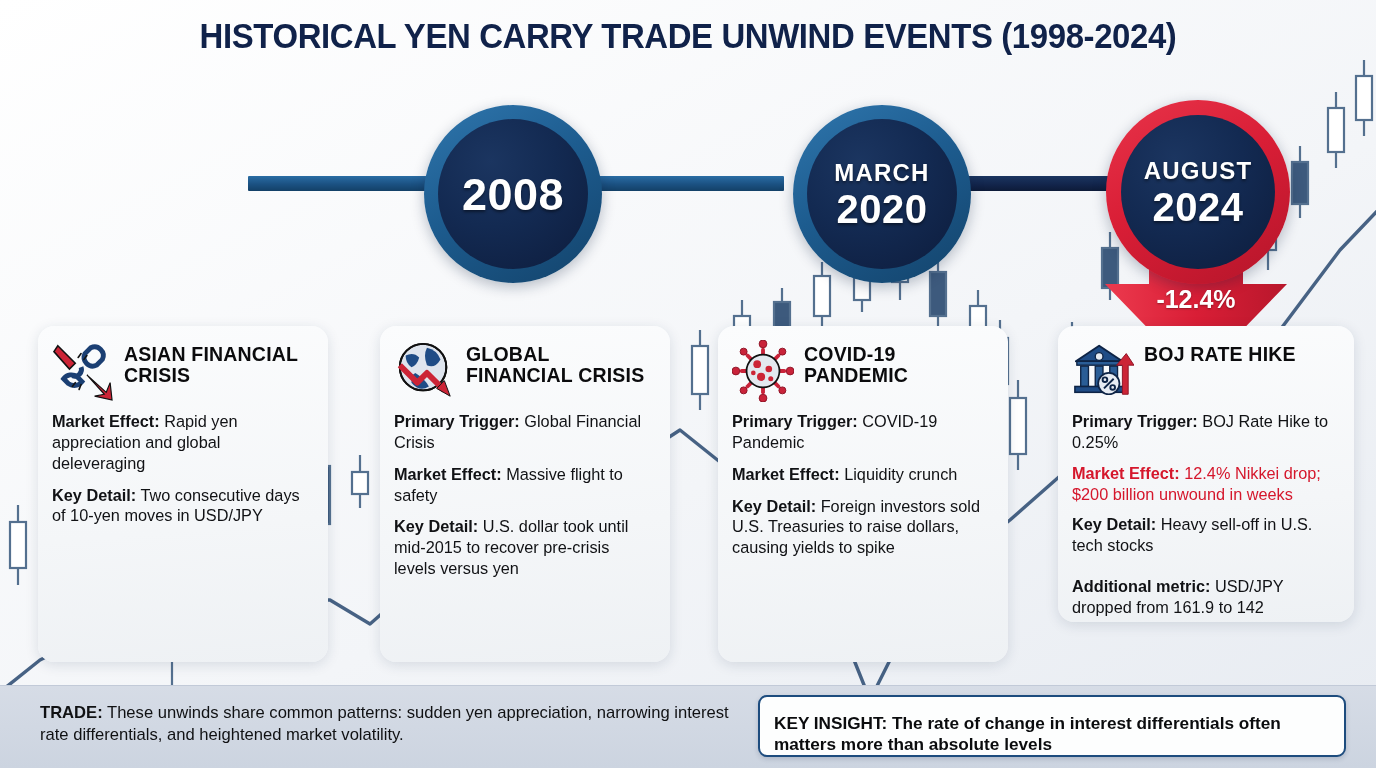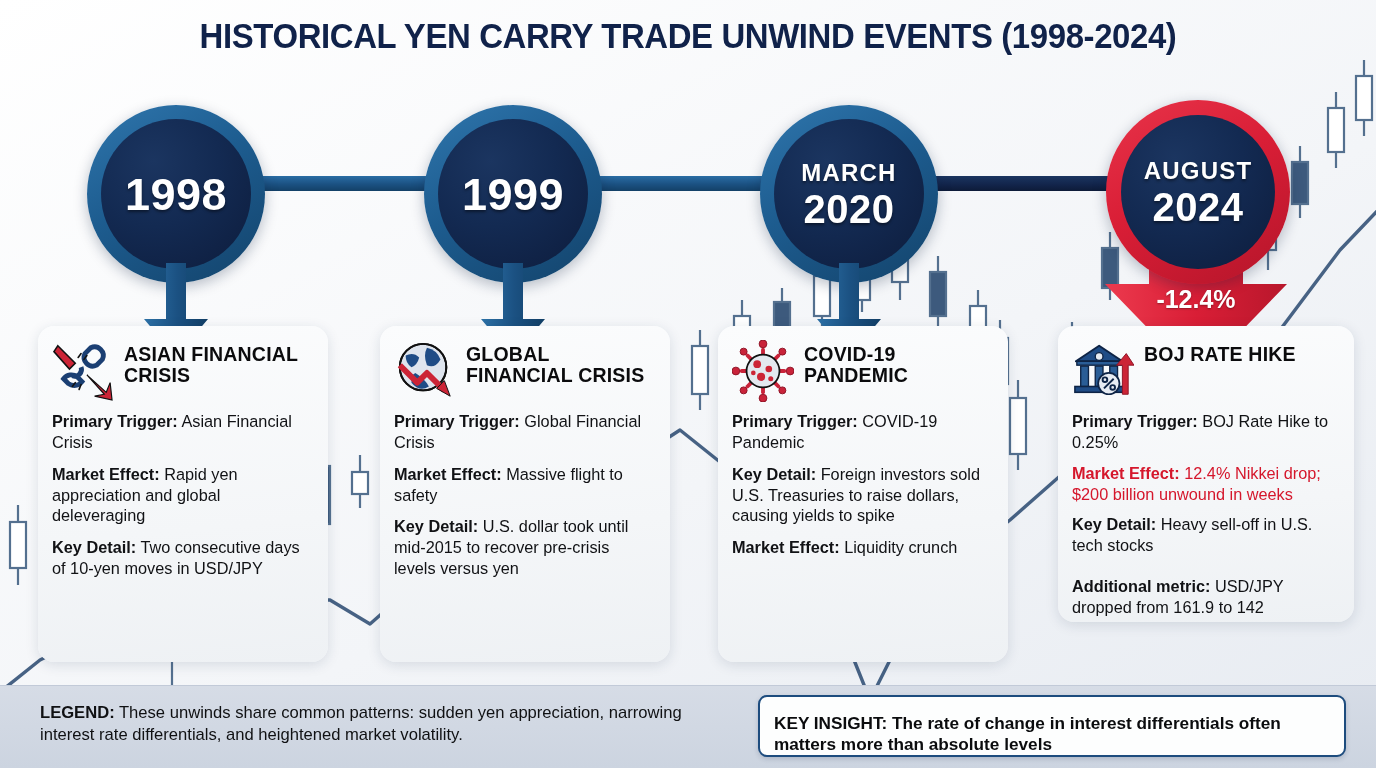--- a/index.html
+++ b/index.html
@@ -169,48 +169,32 @@
     <polyline points="-10,700 40,660 140,610 200,640 280,600 330,600 370,624 420,580 470,560 520,600 600,520 640,456 680,430 720,462 780,520 830,600 870,700 900,640 960,560 1010,520 1060,476 1110,452 1170,440 1230,362 1280,330 1340,250 1380,208" fill="none" stroke="#3d5a7d" stroke-width="3.4" stroke-linejoin="round" stroke-linecap="round" opacity="0.95"></polyline>
   </svg>
 
   <div class="title">HISTORICAL YEN CARRY TRADE UNWIND EVENTS (1998-2024)</div>
 
   <div class="timeline">
     <div class="tl-line" style="left:248px;width:200px;"></div>
     <div class="tl-line" style="left:584px;width:200px;"></div>
     <div class="tl-line dark" style="left:920px;width:210px;"></div>
 
-    <div class="node" style="left:87px;top:105px;">
-      <div class="circle c-blue" style="width:178px;height:178px;">
-        <div class="inner" style="inset:14px;"></div>
-        <div class="txt yr-big">1998</div>
-      </div>
-      <svg width="84" height="96" viewBox="0 0 84 96" class="arrow" style="left:47px;top:158px;">
-        <defs>
-            <linearGradient id="ag1" x1="0" y1="0" x2="1" y2="0">
-          <stop offset="0%" stop-color="#2d72a8"></stop>
-              <stop offset="52%" stop-color="#1b5182"></stop>
-              <stop offset="100%" stop-color="#123f66"></stop>
-        </linearGradient>
-          </defs>
-        <path d="M32 0 H52 V56 H74 L42 94 L10 56 H32 Z" fill="url(#ag1)"></path>
-      </svg>
-    </div>
 
     <div class="node" style="left:424px;top:105px;">
       <div class="circle c-blue" style="width:178px;height:178px;">
         <div class="inner" style="inset:14px;"></div>
-        <div class="txt yr-big">1999</div>
+        <div class="txt yr-big">2008</div>
       </div>
       <svg width="84" height="96" viewBox="0 0 84 96" class="arrow" style="left:47px;top:158px;">
         <path d="M32 0 H52 V56 H74 L42 94 L10 56 H32 Z" fill="url(#ag1)"></path>
       </svg>
     </div>
 
-    <div class="node" style="left:760px;top:105px;">
+    <div class="node" style="left:793px;top:105px;">
       <div class="circle c-blue" style="width:178px;height:178px;">
         <div class="inner" style="inset:14px;"></div>
         <div class="txt" style="padding-top:2px;">
           <span class="mo-small">MARCH</span>
           <span class="yr-sub">2020</span>
         </div>
       </div>
       <svg width="84" height="96" viewBox="0 0 84 96" class="arrow" style="left:47px;top:158px;">
         <path d="M32 0 H52 V56 H74 L42 94 L10 56 H32 Z" fill="url(#ag1)"></path>
       </svg>
@@ -250,21 +234,20 @@
         <path d="M12 40 a10 10 0 0 1 14-2 l5 5 a10 10 0 0 1-14 2 z" fill="none" stroke="#1b3f73" stroke-width="5"></path>
         <g stroke="#111" stroke-width="1.7" stroke-linecap="round">
           <line x1="27" y1="18" x2="30" y2="14"></line>
             <line x1="33" y1="20" x2="36" y2="16"></line>
           <line x1="24" y1="44" x2="21" y2="48"></line>
             <line x1="30" y1="46" x2="28" y2="51"></line>
         </g>
       </svg>
       <div class="card-title">ASIAN FINANCIAL CRISIS</div>
     </div>
-    <div class="line"><b>Primary Trigger:</b><span> Asian Financial Crisis</span></div>
     <div class="line"><b>Market Effect:</b><span> Rapid yen appreciation and global deleveraging</span></div>
     <div class="line"><b>Key Detail:</b><span> Two consecutive days of 10-yen moves in USD/JPY</span></div>
   </div>
 
   <div class="card" style="left:380px;top:326px;width:290px;height:336px;">
     <div class="card-head">
       <svg class="card-ico" viewBox="0 0 64 64">
         <circle cx="30" cy="28" r="24" fill="#dfe5ee" stroke="#111" stroke-width="2"></circle>
         <path d="M12 16 q8 -4 14 2 q-2 8 -8 10 q-6 -4 -6 -12 Z" fill="#1f4c86"></path>
         <path d="M34 8 q10 2 14 12 q-6 10 -14 6 q-4 -10 0 -18 Z" fill="#1f4c86"></path>
@@ -308,22 +291,22 @@
           <circle cx="26" cy="25" r="4"></circle>
             <circle cx="38" cy="30" r="3.4"></circle>
             <circle cx="30" cy="38" r="4.2"></circle>
           <circle cx="40" cy="40" r="2.6"></circle>
             <circle cx="22" cy="34" r="2.4"></circle>
         </g>
       </svg>
       <div class="card-title">COVID-19 PANDEMIC</div>
     </div>
     <div class="line"><b>Primary Trigger:</b><span> COVID-19 Pandemic</span></div>
+    <div class="line"><b>Market Effect:</b><span> Liquidity crunch</span></div>
     <div class="line"><b>Key Detail:</b><span> Foreign investors sold U.S. Treasuries to raise dollars, causing yields to spike</span></div>
-    <div class="line"><b>Market Effect:</b><span> Liquidity crunch</span></div>
   </div>
 
   <div class="card" style="left:1058px;top:326px;width:296px;height:296px;">
     <div class="card-head">
       <svg class="card-ico" viewBox="0 0 64 64">
         <path d="M4 22 L28 6 L52 22 Z" fill="#1f4c86" stroke="#0e2446" stroke-width="2" stroke-linejoin="round"></path>
         <circle cx="28" cy="17" r="4" fill="#e7ecf3" stroke="#0e2446" stroke-width="1.4"></circle>
         <rect x="5" y="22" width="46" height="4" fill="#2a5d96" stroke="#0e2446" stroke-width="1.4"></rect>
         <g fill="#2a5d96" stroke="#0e2446" stroke-width="1.4">
           <rect x="9" y="27" width="8" height="21"></rect>
@@ -342,20 +325,20 @@
       <div class="card-title">BOJ RATE HIKE</div>
     </div>
     <div class="line" style="margin-bottom:10px;"><b>Primary Trigger:</b><span> BOJ Rate Hike to 0.25%</span></div>
     <div class="line alert" style="margin-bottom:10px;"><b>Market Effect:</b><span> 12.4% Nikkei drop; $200 billion unwound in weeks</span></div>
     <div class="line" style="margin-bottom:20px;"><b>Key Detail:</b><span> Heavy sell-off in U.S. tech stocks</span></div>
     <div class="line" style="margin-bottom:16px;"><b>Additional metric:</b><span> USD/JPY dropped from 161.9 to 142</span></div>
   </div>
 
   <div class="footer">
     <div class="legend">
-      <b>LEGEND:</b><span> These unwinds share common patterns: sudden yen appreciation, narrowing interest rate differentials, and heightened market volatility.</span>
+      <b>TRADE:</b><span> These unwinds share common patterns: sudden yen appreciation, narrowing interest rate differentials, and heightened market volatility.</span>
     </div>
     <div class="insight">
       <span>KEY INSIGHT: The rate of change in interest differentials often matters more than absolute levels</span>
     </div>
   </div>
 
 </div>
 
 </body></html>

